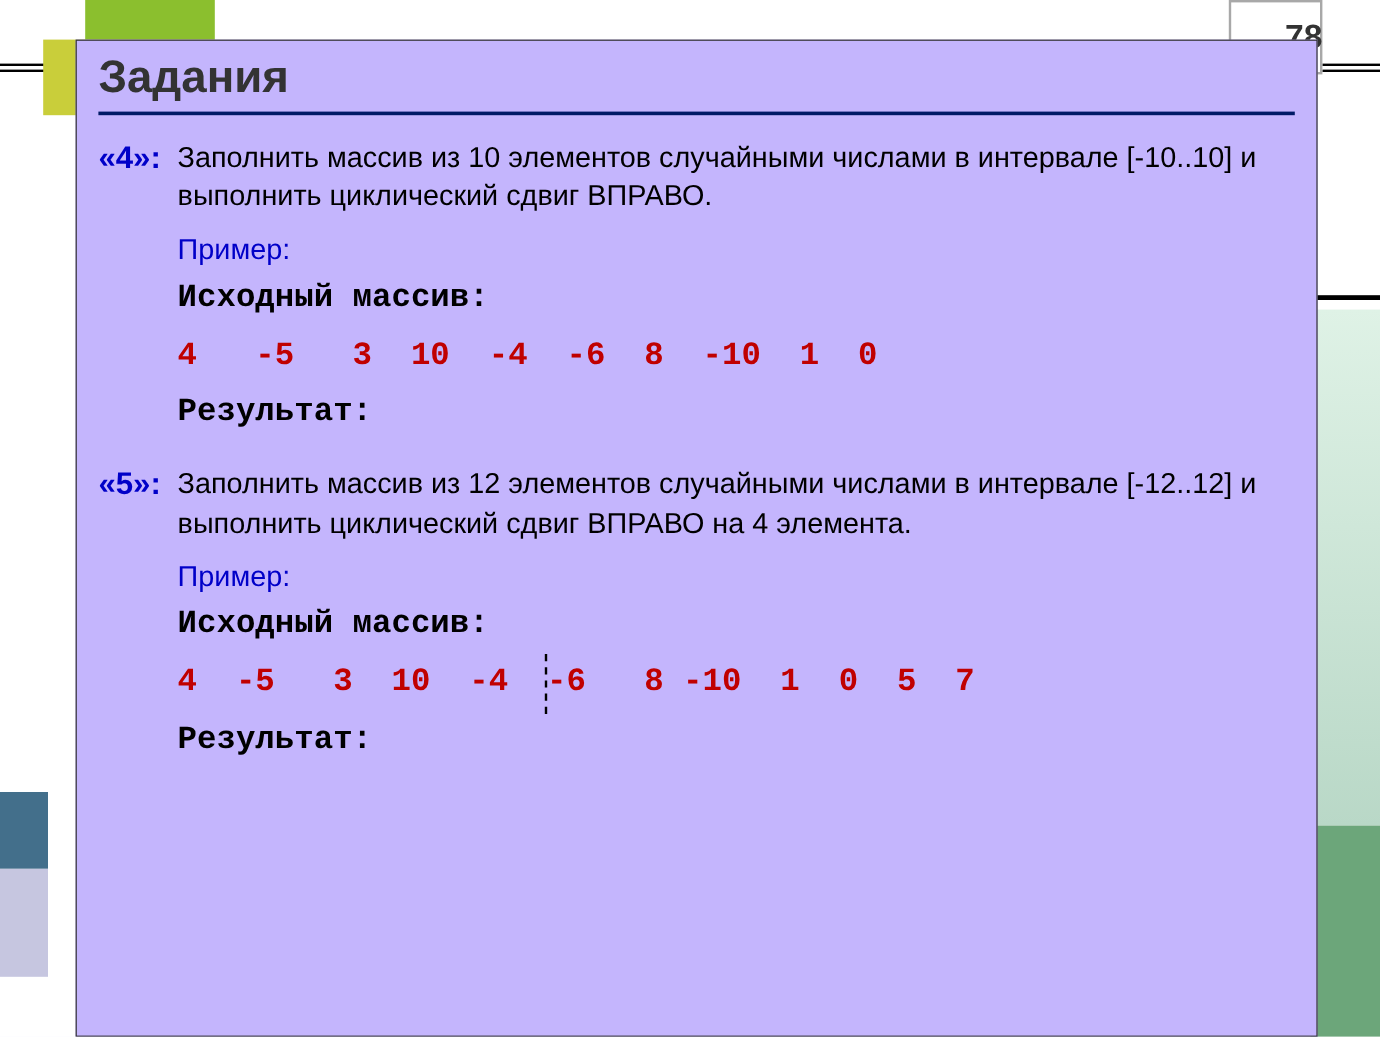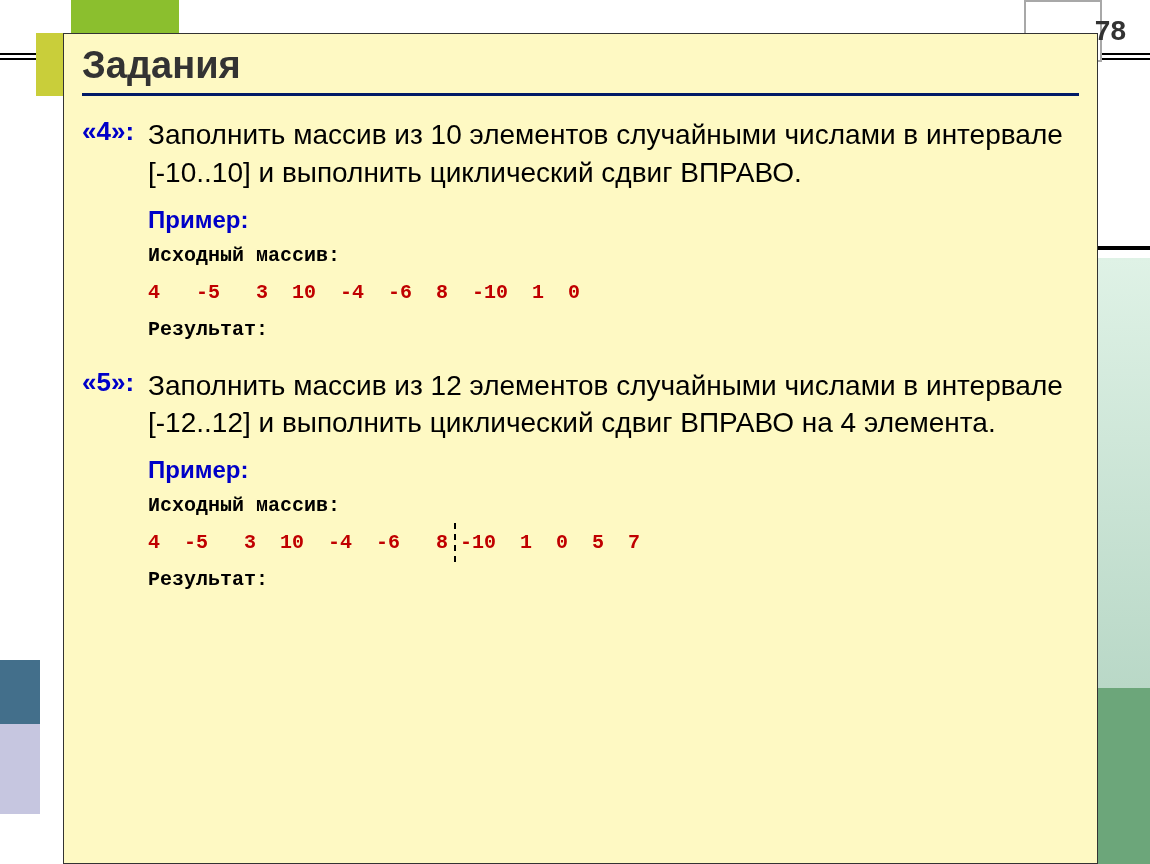--- a/index.html
+++ b/index.html
@@ -8,30 +8,30 @@
 .green-sq{left:71px;top:0;width:108px;height:33px;background:#8bbf2e}
 .olive-sq{left:36px;top:33px;width:143px;height:63px;background:#c9ce3a}
 .top-gray{left:1024px;top:0;width:74px;height:58px;border:2px solid #a8a8a8;background:#fff}
 .top-line1{left:0;top:53px;width:1150px;height:2px;background:#000}
 .top-line2{left:0;top:58px;width:1150px;height:2px;background:#000}
 .mid-gray-bar{left:1000px;top:246px;width:150px;height:4px;background:#000}
 .right-mint{left:1092px;top:258px;width:58px;height:430px;background:linear-gradient(180deg,#dff2e6,#b9d8c7)}
 .right-green2{left:1092px;top:688px;width:58px;height:176px;background:#6ca67a}
 .left-aqua{left:0;top:660px;width:40px;height:64px;background:#436f8b}
 .left-lav{left:0;top:724px;width:40px;height:90px;background:#c6c6e0}
-.page-num{position:absolute;right:24px;top:15px;font-size:28px;font-weight:bold;color:#333}
-.slide{position:absolute;left:63px;top:33px;width:1035px;height:831px;background:#fef9c3;border:1px solid #333;box-sizing:border-box;padding:10px 18px 0 18px}
+.page-num{position:absolute;right:48px;top:15px;font-size:28px;font-weight:bold;color:#333}
+.slide{position:absolute;left:63px;top:33px;width:1035px;height:831px;background:#c4b5fd;border:1px solid #333;box-sizing:border-box;padding:10px 18px 0 18px}
 .title{font-size:38px;font-weight:bold;color:#333;margin:0 0 6px 0}
 .rule{border:0;border-top:3px solid #001a66;margin:4px 0 20px 0}
 .row{display:flex;align-items:flex-start;margin-bottom:6px}
 .grade{color:#0000c8;font-weight:bold;font-size:26px;width:66px;flex-shrink:0}
-.desc{font-size:28px;color:#000;line-height:1.35}
+.desc{font-size:24px;color:#000;line-height:1.35}
 .indent1{margin-left:66px}
-.example{color:#0000c8;font-weight:bold;font-size:24px;margin-top:14px}
-.mono{font-family:'Courier New',monospace;font-size:20px;font-weight:bold;line-height:1.55;margin-top:6px;white-space:pre}
+.example{color:#0000c8;font-weight:normal;font-size:24px;margin-top:14px}
+.mono{font-family:'Courier New',monospace;font-size:27px;font-weight:bold;line-height:1.55;margin-top:6px;white-space:pre}
 .mono-red{color:#c00000}
 .mono-black{color:#000}
 .array-line{position:relative;margin-left:66px}
 .vdash{position:absolute;top:-4px;bottom:-4px;width:0;border-left:2px dashed #000}
 </style>
 </head>
 <body>
 
 <div class="stage">
   <div class="deco top-line1"></div>

